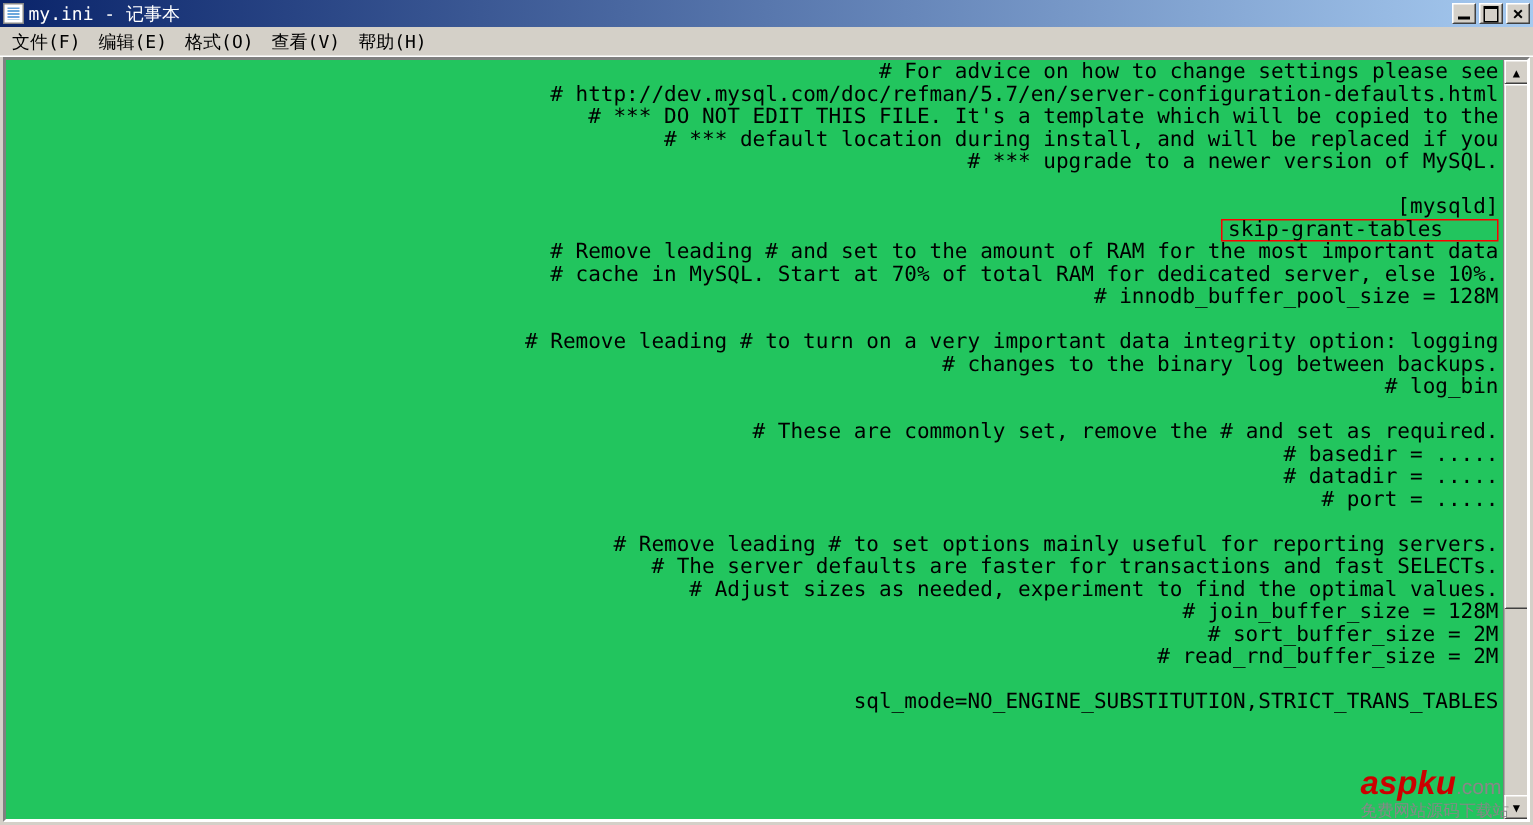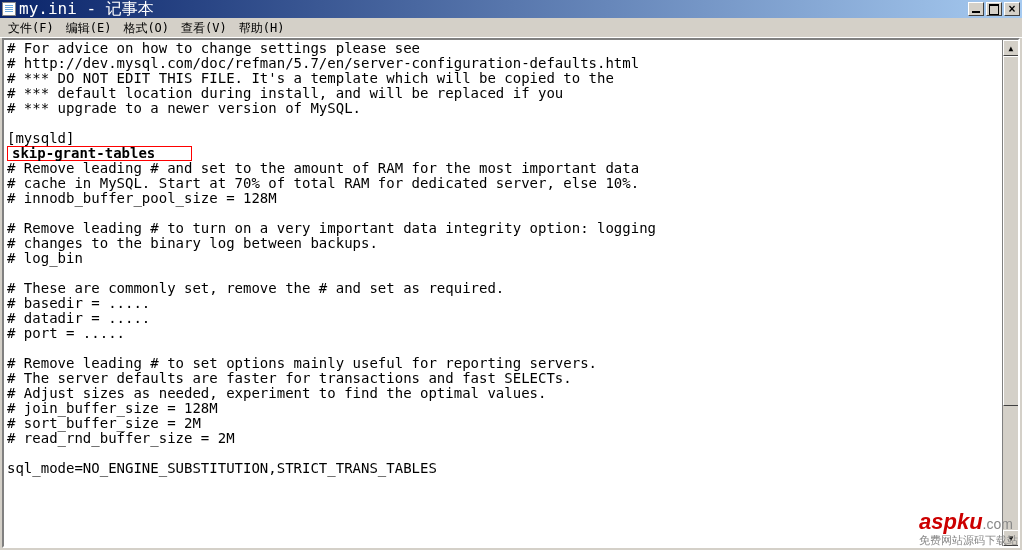--- a/index.html
+++ b/index.html
@@ -30,21 +30,21 @@
       position: relative;
     }
     .titlebar-icon::after {
       content: "";
       position: absolute;
       left: 2px; top: 2px; right: 2px; bottom: 2px;
       background: repeating-linear-gradient(to bottom, #6ba7dc 0 1px, #fff 1px 2px);
     }
     .titlebar-text {
       flex: 1;
-      font-size: 16px;
+      font-size: 12px;
     }
     .window-controls { display: flex; gap: 2px; }
     .wc-btn {
       width: 16px;
       height: 14px;
       background: #d4d0c8;
       border: 1px solid;
       border-color: #fff #404040 #404040 #fff;
       display: flex;
       align-items: center;
@@ -67,22 +67,23 @@
     .menu-item {
       padding: 2px 6px;
       font-size: 12px;
       cursor: default;
     }
     .content-area {
       position: absolute;
       top: 38px; left: 2px; right: 2px; bottom: 2px;
       border: 2px solid;
       border-color: #808080 #fff #fff #808080;
-      background: #ffffff;
+      background: #22c55e;
       overflow: hidden;
+      text-align: right;
     }
     .content-inner {
       position: absolute;
       top: 0; left: 0; right: 16px; bottom: 0;
       padding: 1px 3px;
       font-family: "NSimSun", "宋体", Consolas, monospace;
       font-size: 14px;
       line-height: 15px;
       white-space: pre;
       overflow: hidden;
@@ -114,26 +115,25 @@
       height: 350px;
       background: #d4d0c8;
       border: 1px solid;
       border-color: #fff #404040 #404040 #fff;
     }
     .highlight-box {
       border: 1px solid #ff0000;
       display: inline-block;
       line-height: 13px;
       padding: 0 36px 0 4px;
-      font-weight: bold;
     }
     .watermark {
       position: absolute;
       bottom: 2px;
-      right: 4px;
+      right: 16px;
       font-family: Arial, sans-serif;
       font-size: 22px;
       font-weight: bold;
       font-style: italic;
       pointer-events: none;
     }
     .wm-red { color: #c00; }
     .wm-gray { color: #888; font-size: 14px; font-weight: normal; font-style: normal; }
     .wm-sub { color: #888; font-size: 11px; display: block; text-align: right; margin-top: -2px; font-style: normal; font-weight: normal;}
   </style>

